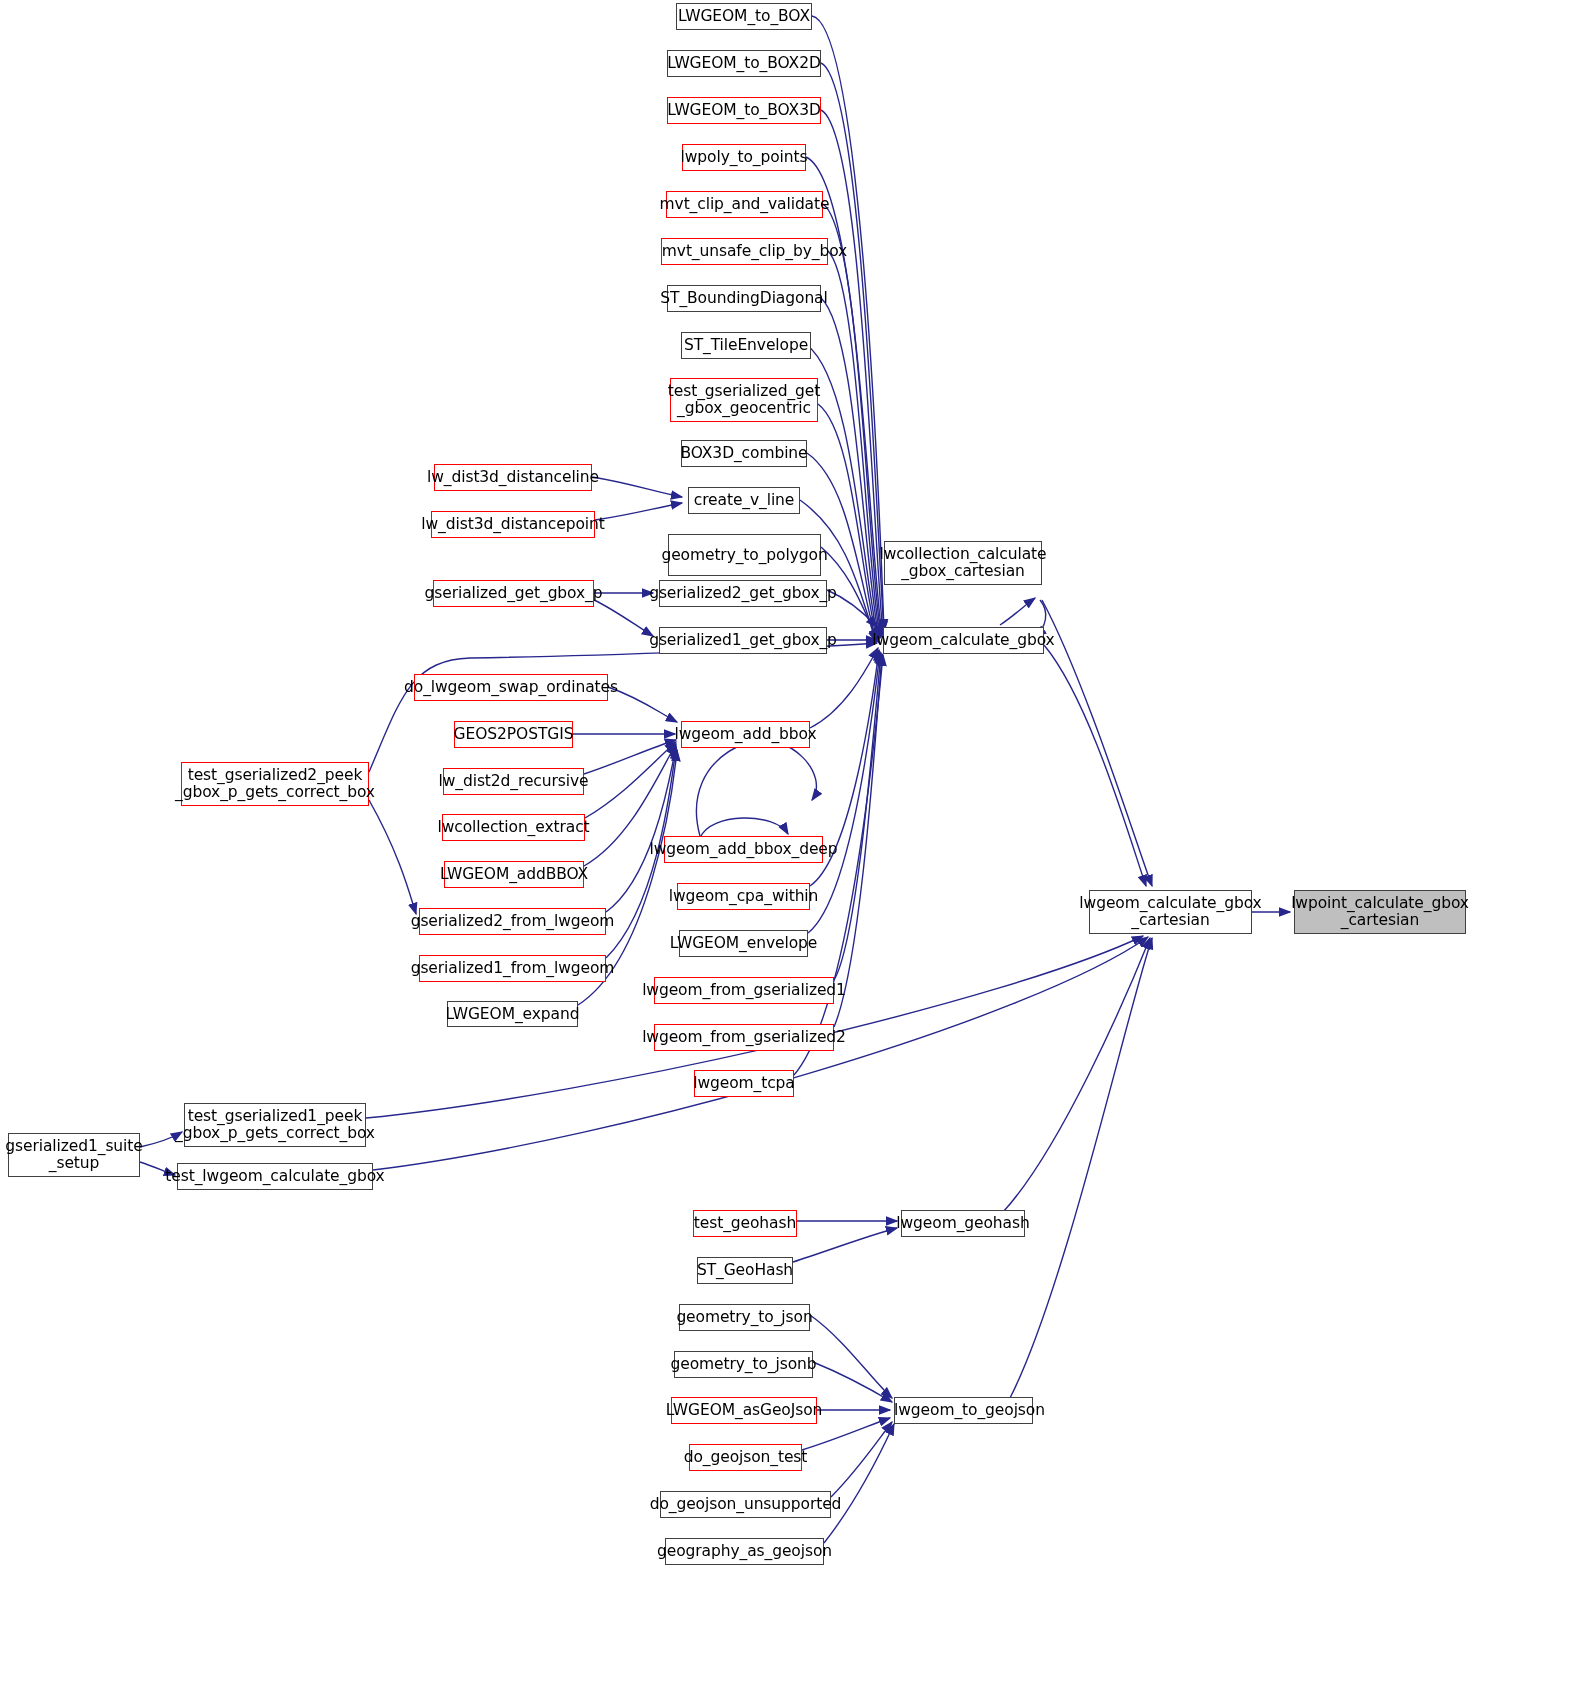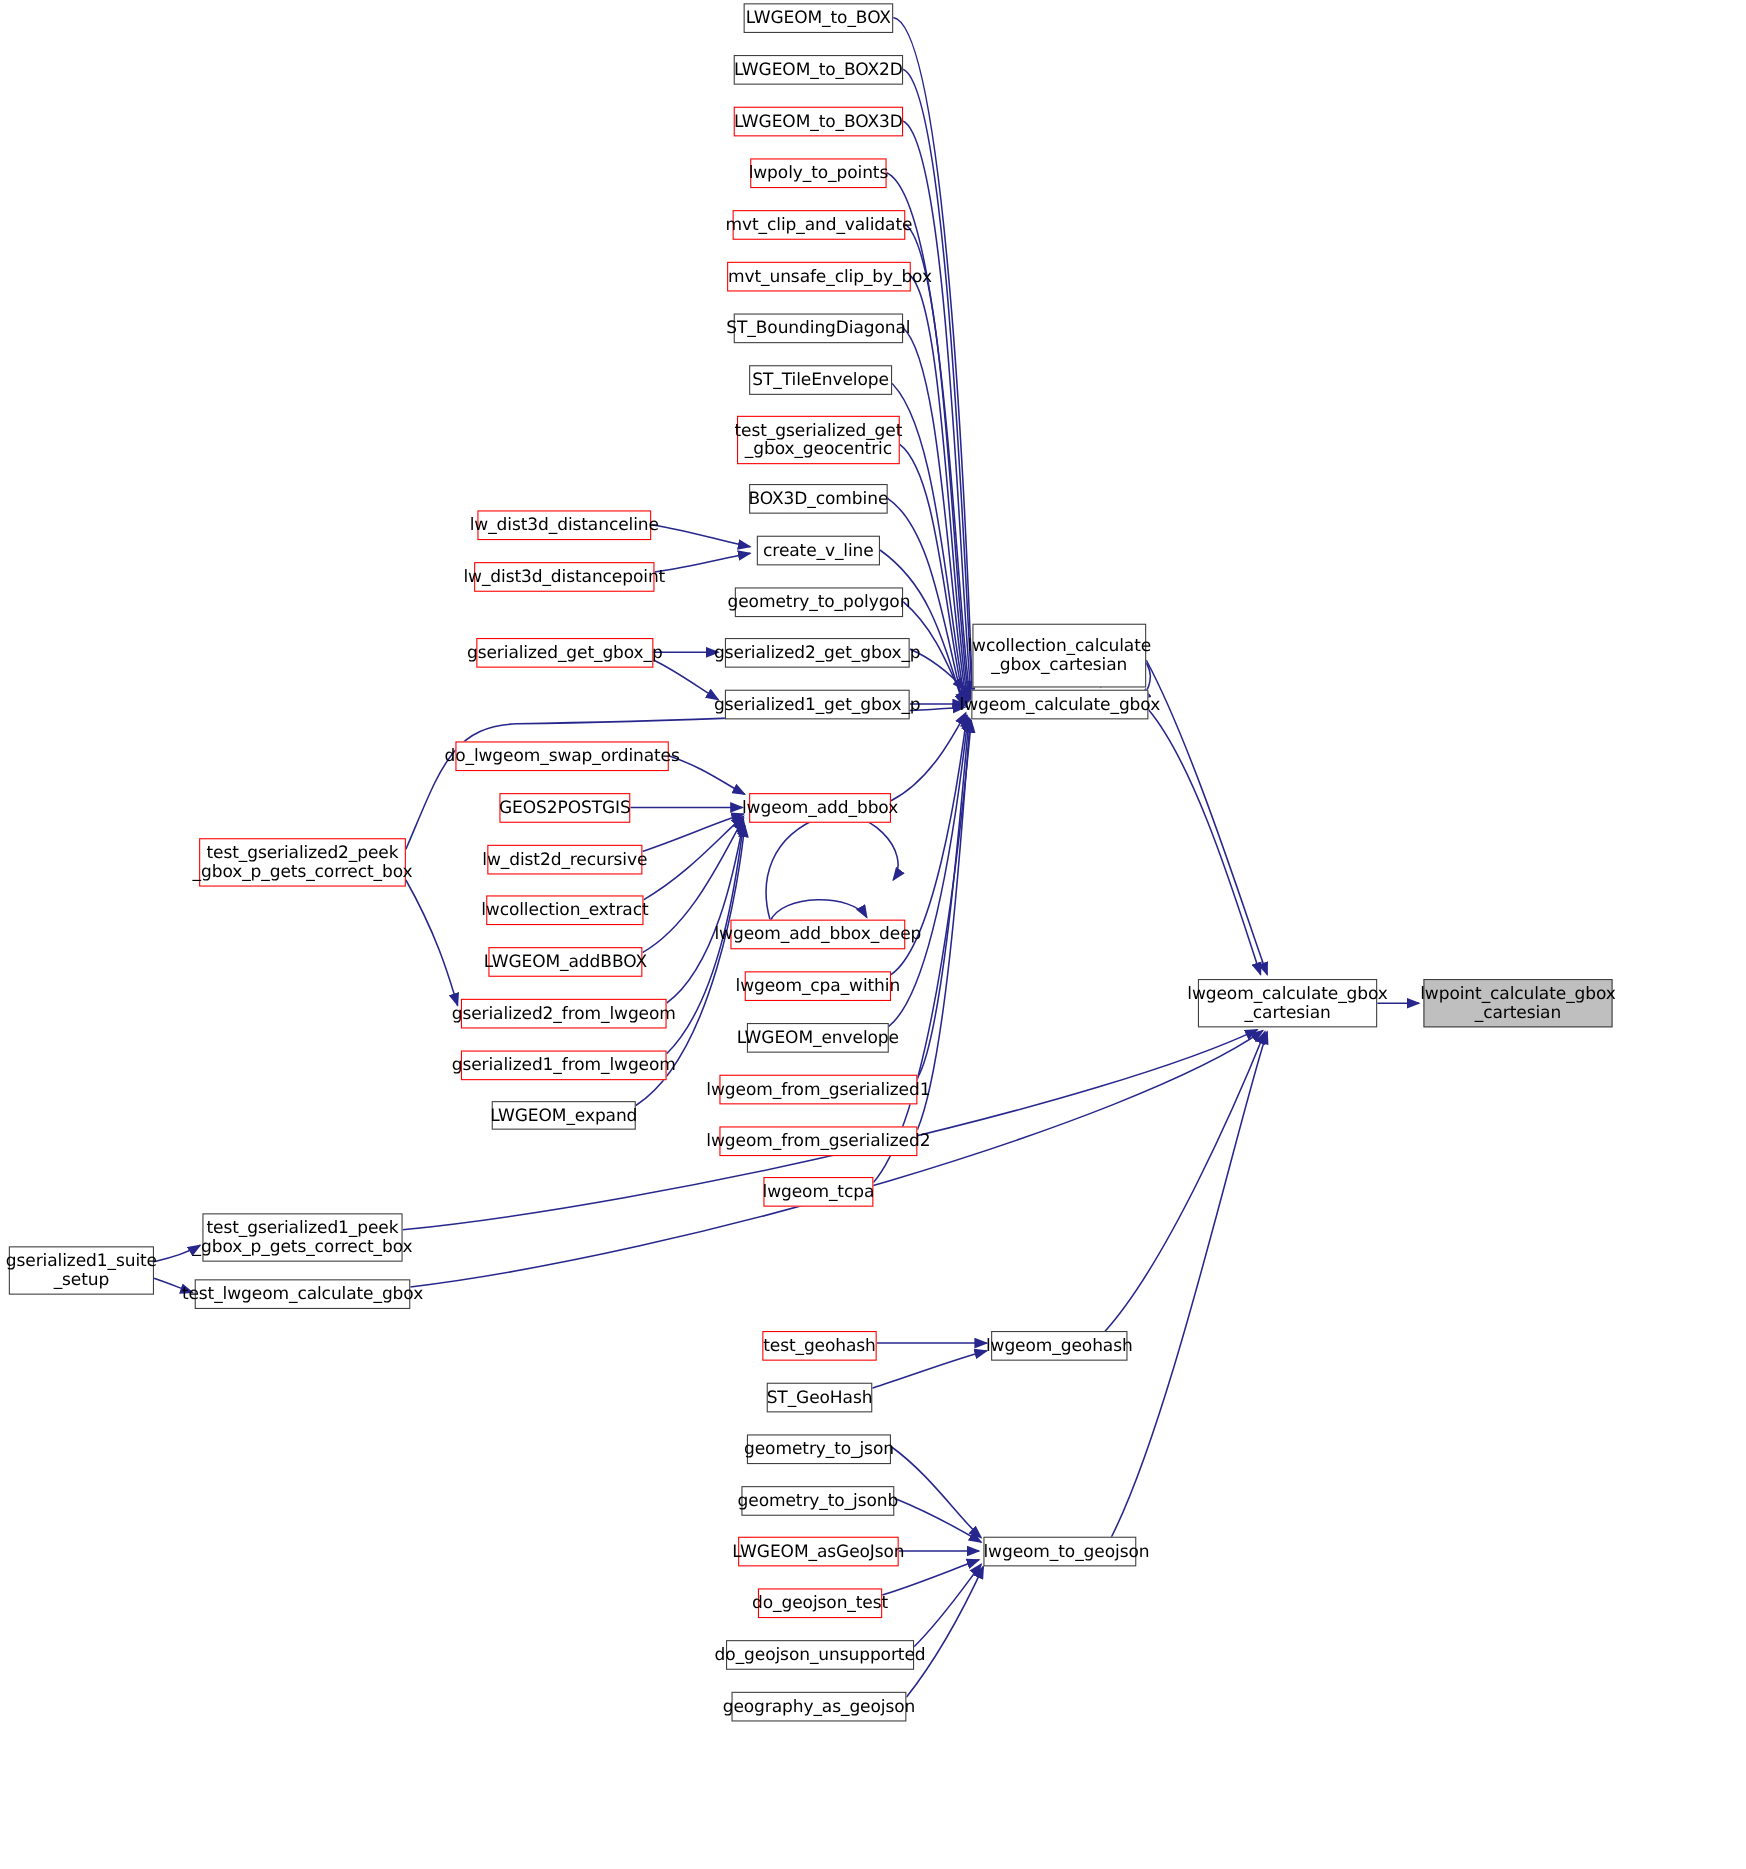--- a/index.html
+++ b/index.html
@@ -113,27 +113,27 @@
       <div class="node red" style="left: 667px; top: 97px; width: 154px; height: 27px;"><span class="lbl">LWGEOM_to_BOX3D</span></div>
       <div class="node red" style="left: 682px; top: 144px; width: 124px; height: 27px;"><span class="lbl">lwpoly_to_points</span></div>
       <div class="node red" style="left: 666px; top: 191px; width: 157px; height: 27px;"><span class="lbl">mvt_clip_and_validate</span></div>
       <div class="node red" style="left: 661px; top: 238px; width: 167px; height: 27px; padding-left: 20px;"><span class="lbl">mvt_unsafe_clip_by_box</span></div>
       <div class="node" style="left: 667px; top: 285px; width: 154px; height: 27px;"><span class="lbl">ST_BoundingDiagonal</span></div>
       <div class="node" style="left: 681px; top: 332px; width: 130px; height: 27px;"><span class="lbl">ST_TileEnvelope</span></div>
       <div class="node red" style="left: 670px; top: 378px; width: 148px; height: 44px;"><span class="lbl">test_gserialized_get
 _gbox_geocentric</span></div>
       <div class="node" style="left: 681px; top: 440px; width: 126px; height: 27px;"><span class="lbl">BOX3D_combine</span></div>
       <div class="node" style="left: 688px; top: 487px; width: 112px; height: 27px;"><span class="lbl">create_v_line</span></div>
-      <div class="node" style="left: 668px; top: 534px; width: 153px; height: 27px;"><span class="lbl">geometry_to_polygon</span></div>
+      <div class="node" style="left: 668px; top: 534px; width: 153px; height: 42px;"><span class="lbl">geometry_to_polygon</span></div>
       <div class="node red" style="left: 434px; top: 464px; width: 158px; height: 27px;"><span class="lbl">lw_dist3d_distanceline</span></div>
       <div class="node red" style="left: 431px; top: 511px; width: 164px; height: 27px;"><span class="lbl">lw_dist3d_distancepoint</span></div>
       <div class="node red" style="left: 433px; top: 580px; width: 161px; height: 27px;"><span class="lbl">gserialized_get_gbox_p</span></div>
       <div class="node" style="left: 659px; top: 580px; width: 168px; height: 27px;"><span class="lbl">gserialized2_get_gbox_p</span></div>
       <div class="node" style="left: 659px; top: 627px; width: 168px; height: 27px;"><span class="lbl">gserialized1_get_gbox_p</span></div>
-      <div class="node" style="left: 884px; top: 567px; width: 158px; height: 58px;"><span class="lbl">lwcollection_calculate
+      <div class="node" style="left: 884px; top: 541px; width: 158px; height: 44px;"><span class="lbl">lwcollection_calculate
 _gbox_cartesian</span></div>
       <div class="node" style="left: 883px; top: 627px; width: 161px; height: 27px;"><span class="lbl">lwgeom_calculate_gbox</span></div>
       <div class="node red" style="left: 414px; top: 674px; width: 194px; height: 27px;"><span class="lbl">do_lwgeom_swap_ordinates</span></div>
       <div class="node red" style="left: 454px; top: 721px; width: 119px; height: 27px;"><span class="lbl">GEOS2POSTGIS</span></div>
       <div class="node red" style="left: 681px; top: 721px; width: 129px; height: 27px;"><span class="lbl">lwgeom_add_bbox</span></div>
       <div class="node red" style="left: 443px; top: 768px; width: 141px; height: 27px;"><span class="lbl">lw_dist2d_recursive</span></div>
       <div class="node red" style="left: 442px; top: 814px; width: 143px; height: 27px;"><span class="lbl">lwcollection_extract</span></div>
       <div class="node red" style="left: 444px; top: 861px; width: 140px; height: 27px;"><span class="lbl">LWGEOM_addBBOX</span></div>
       <div class="node red" style="left: 181px; top: 762px; width: 188px; height: 44px;"><span class="lbl">test_gserialized2_peek
 _gbox_p_gets_correct_box</span></div>

